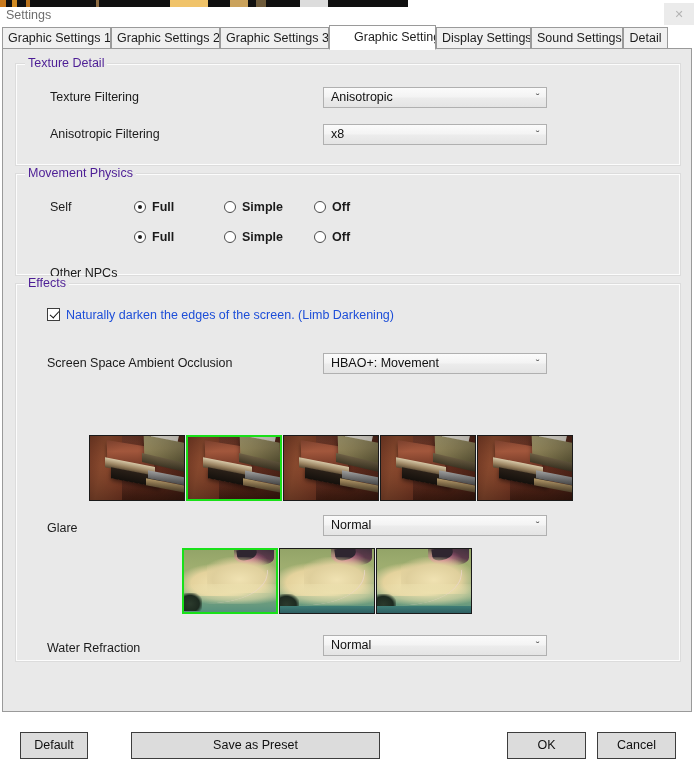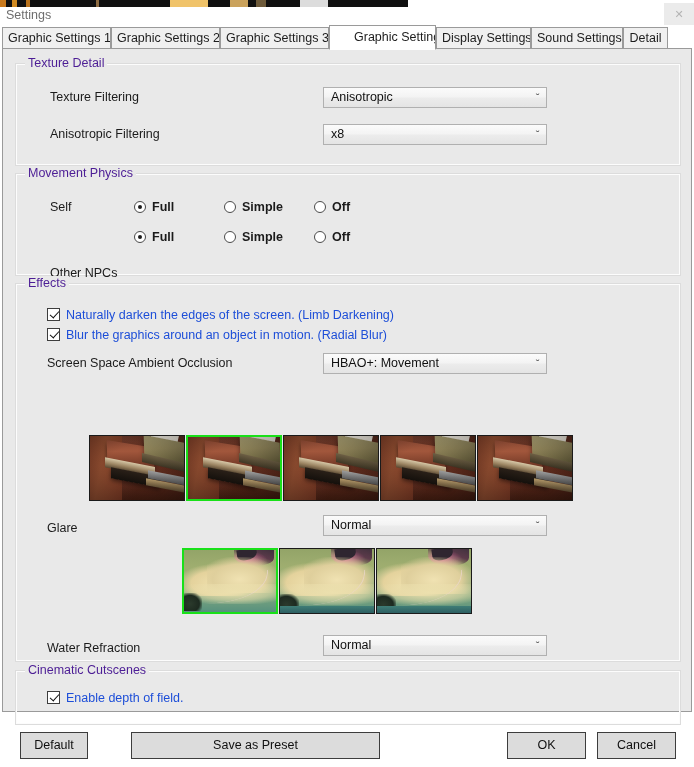--- a/index.html
+++ b/index.html
@@ -382,23 +382,20 @@
       <div class="radio" style="left:298px; top:56px;">
         <span class="dot"></span><span>Off</span>
       </div>
     </div>
 
     <div class="group" style="left:12px; top:234px; width:666px; height:379px;">
       <div class="glabel">Effects</div>
 
       <div class="check on" style="left:31px; top:24px;">
         <span class="box"></span><span>Naturally darken the edges of the screen. (Limb Darkening)</span>
-      </div>
-      <div class="check on" style="left:31px; top:44px;">
-        <span class="box"></span><span>Blur the graphics around an object in motion. (Radial Blur)</span>
       </div>
 
       <div class="row-label" style="left:31px; top:72px;">Screen Space Ambient Occlusion</div>
       <div class="combo" style="left:307px; top:69px; width:224px;">
         <span>HBAO+: Movement</span>
         <span class="chev">ˇ</span>
       </div>
 
       <div class="thumbrow" style="left:73px; top:151px; width:482px; height:66px;">
         <div class="thumb" style="left:0px; top:0px; width:96px; height:66px;">
@@ -517,26 +514,20 @@
         </div>
       </div>
 
       <div class="row-label" style="left:31px; top:357px;">Water Refraction</div>
       <div class="combo" style="left:307px; top:351px; width:224px;">
         <span>Normal</span>
         <span class="chev">ˇ</span>
       </div>
     </div>
 
-    <div class="group" style="left:12px; top:621px; width:666px; height:55px;">
-      <div class="glabel">Cinematic Cutscenes</div>
-      <div class="check on" style="left:31px; top:20px;">
-        <span class="box"></span><span>Enable depth of field.</span>
-      </div>
-    </div>
 
   </div>
 
   <div class="btn" style="left:20px; top:732px; width:68px; height:27px; line-height:25px;">Default</div>
   <div class="btn" style="left:507px; top:732px; width:79px; height:27px; line-height:25px;">OK</div>
   <div class="btn" style="left:131px; top:732px; width:249px; height:27px; line-height:25px;">Save as Preset</div>
   <div class="btn" style="left:597px; top:732px; width:79px; height:27px; line-height:25px;">Cancel</div>
 
 </div>
 

